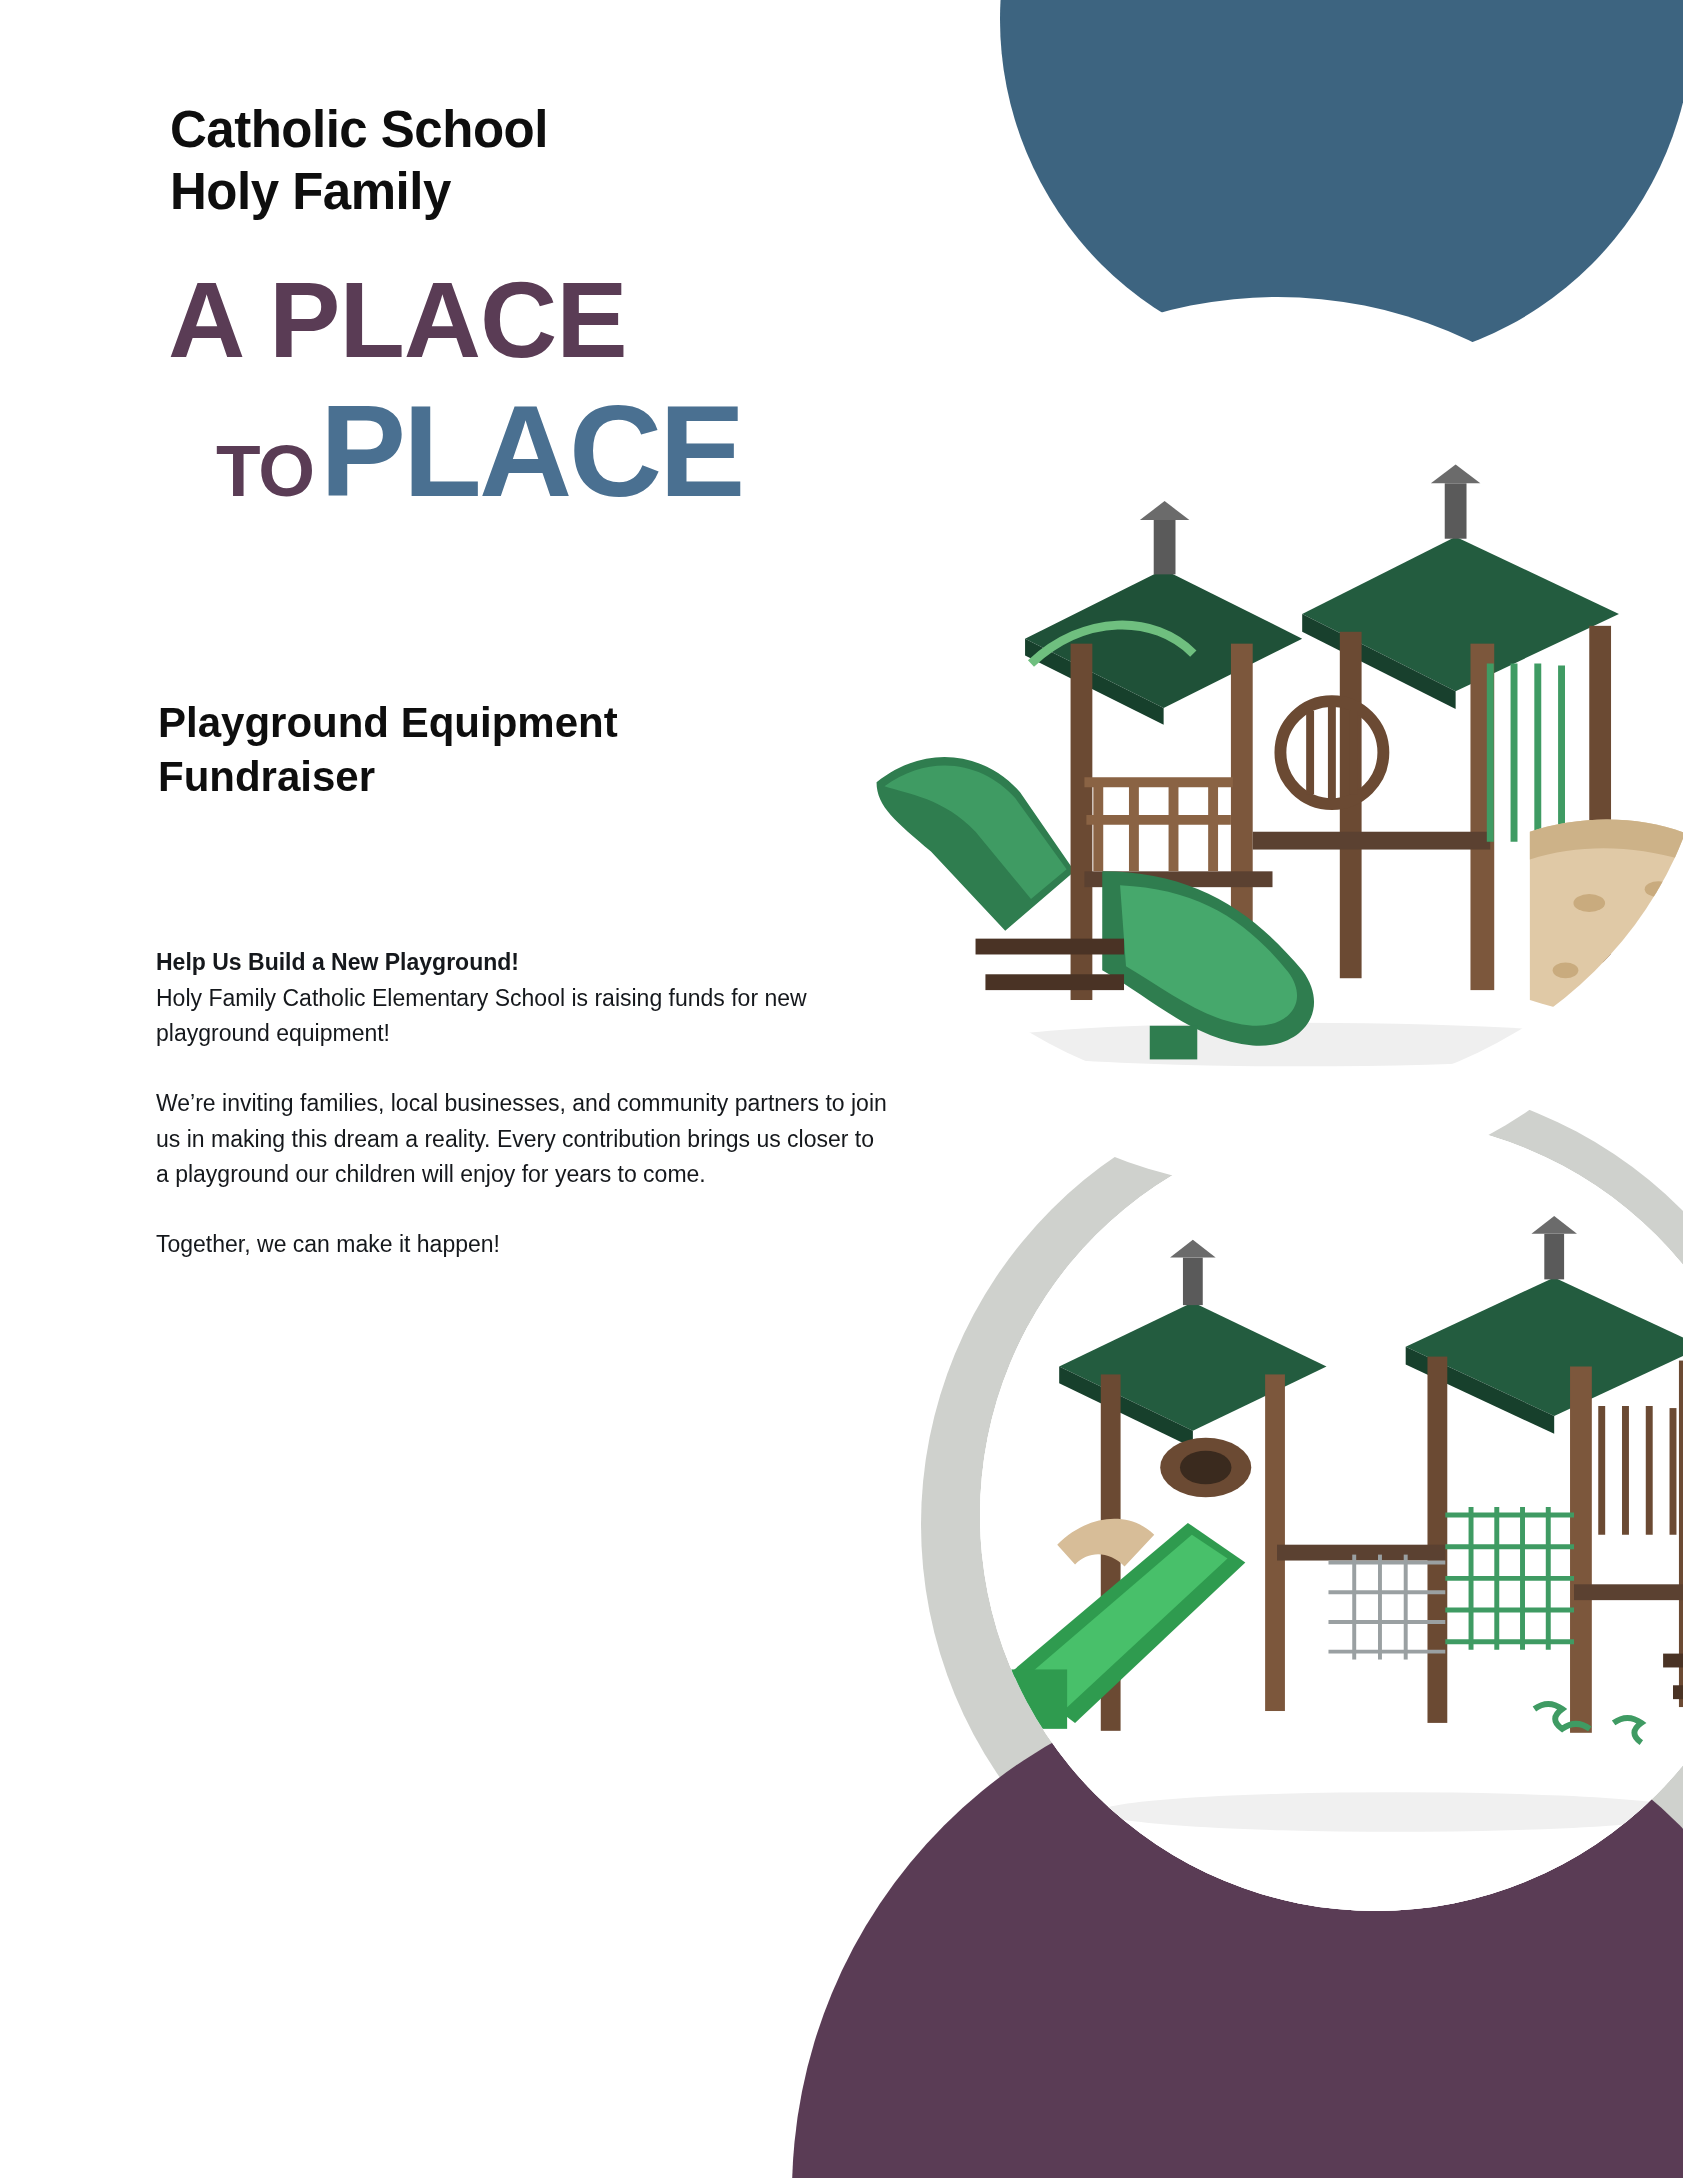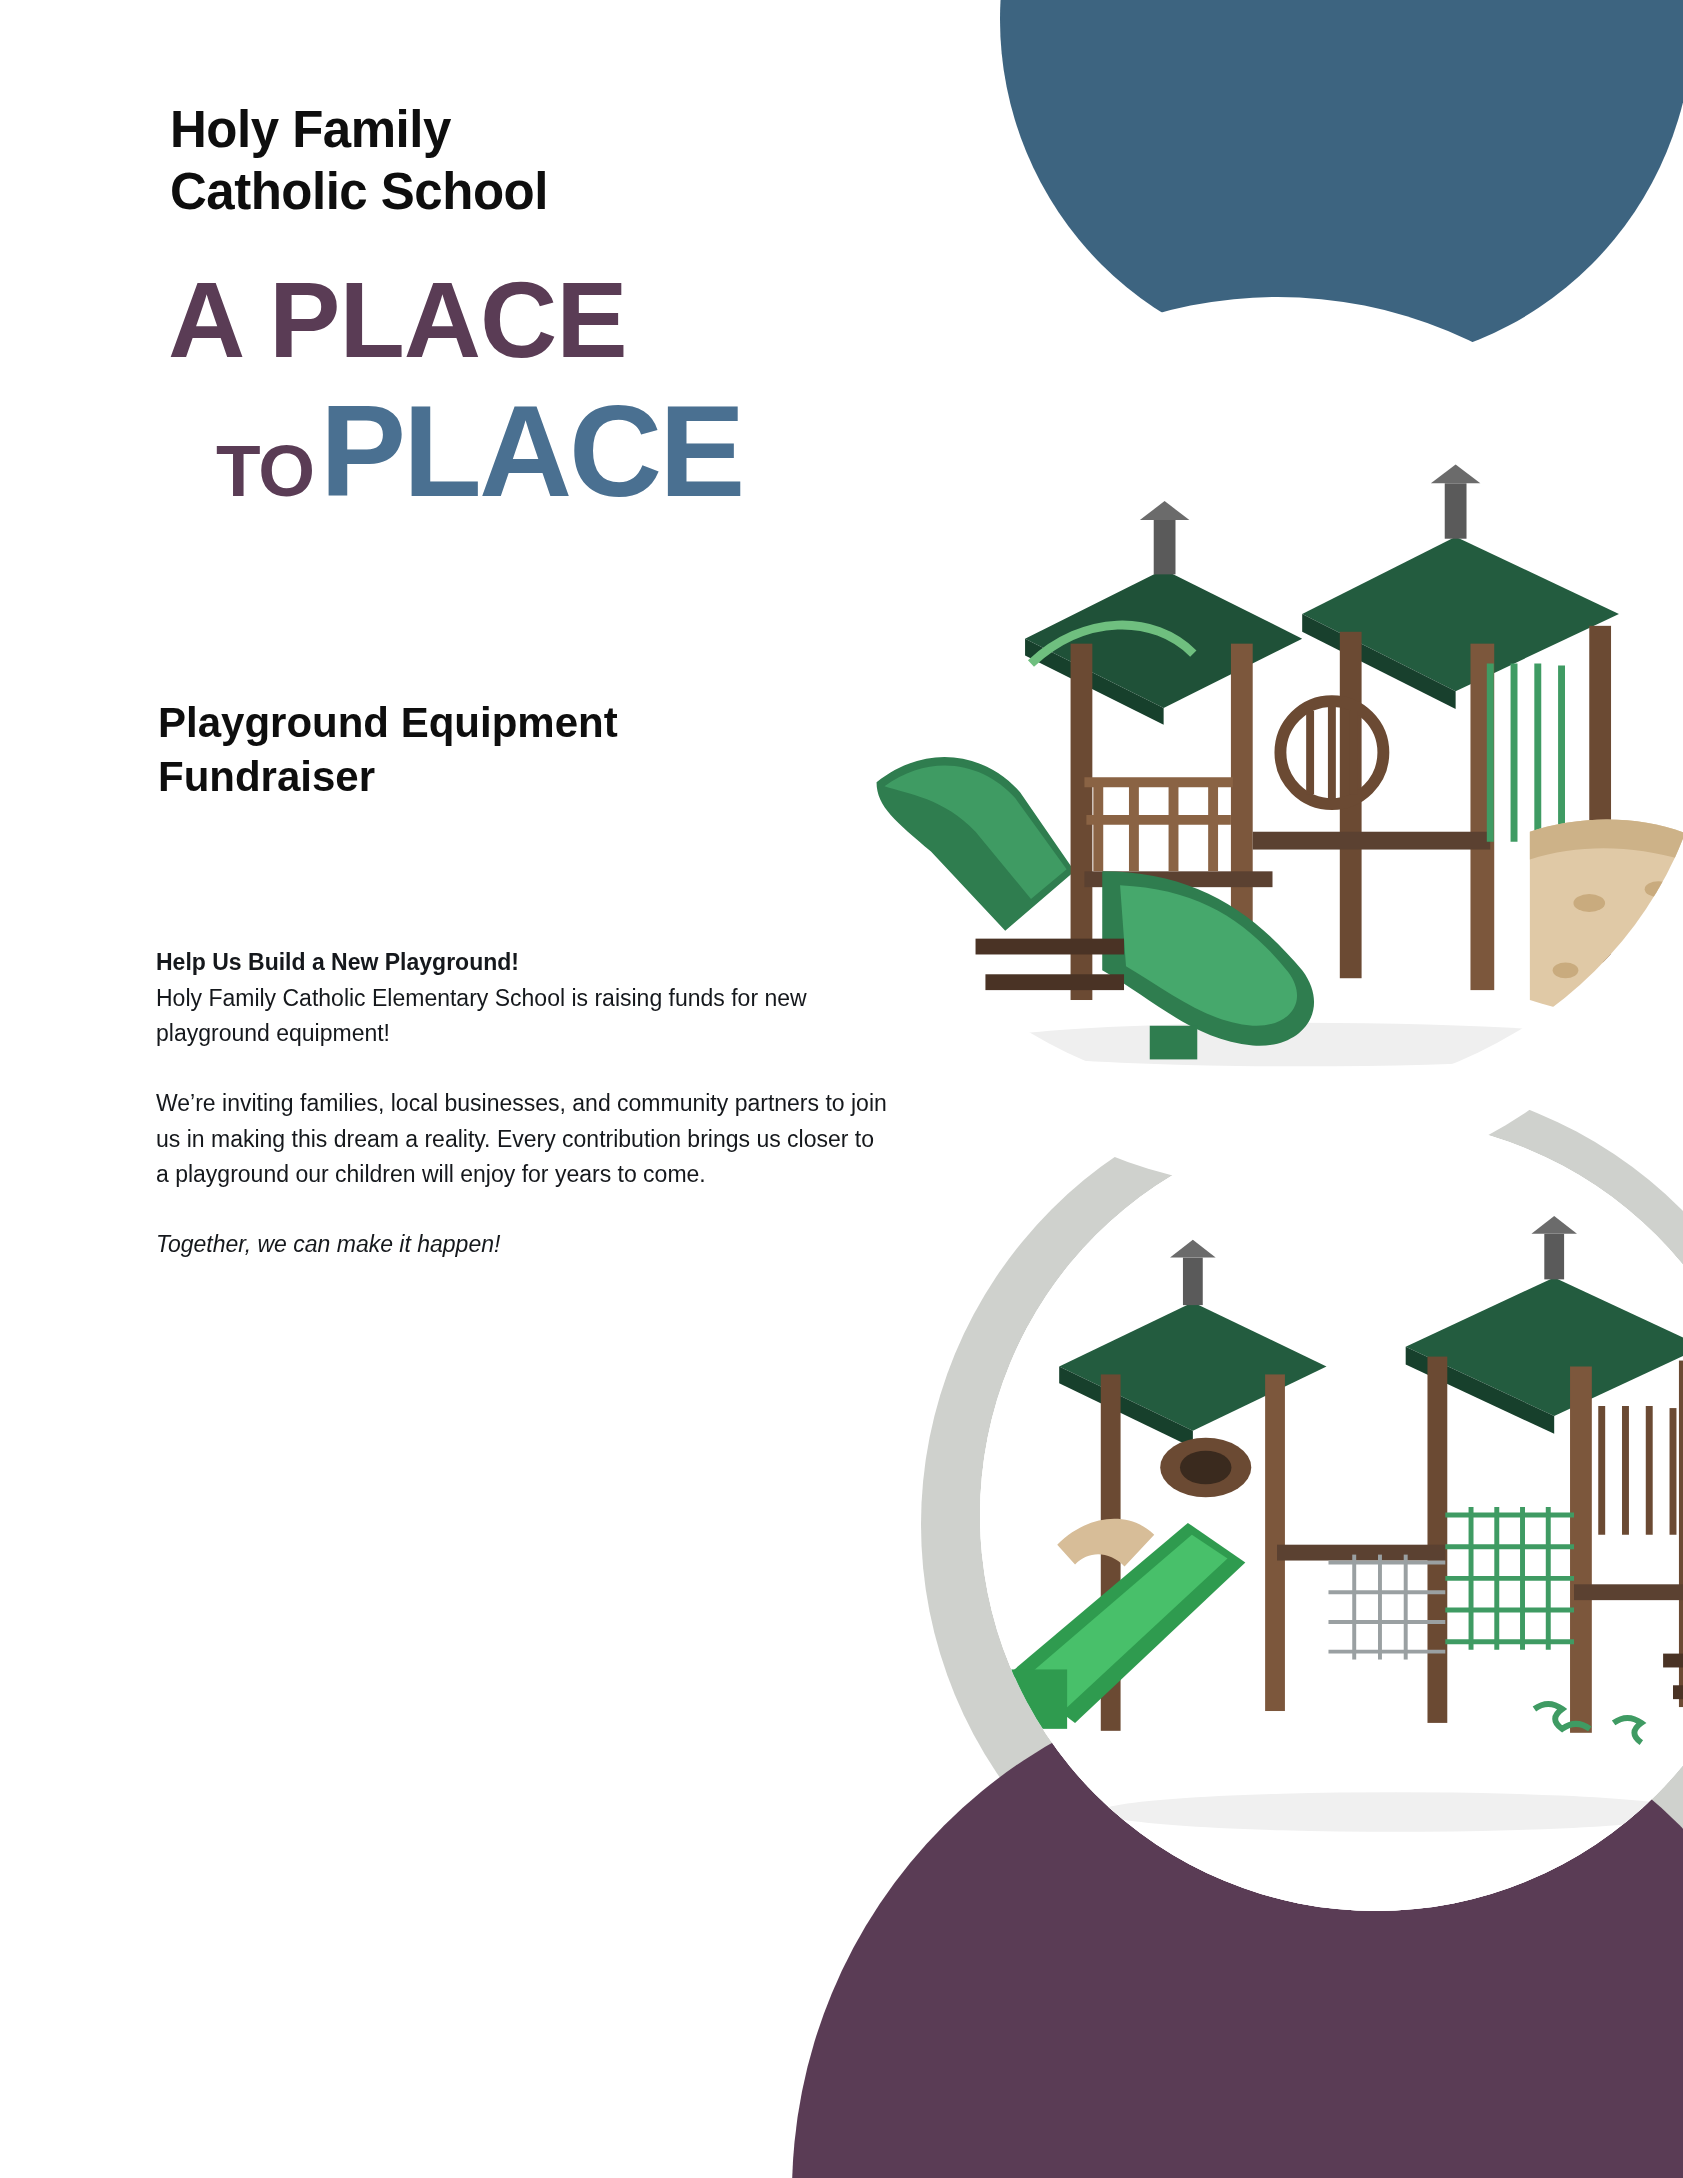--- a/index.html
+++ b/index.html
@@ -160,21 +160,20 @@
   }
   .body-copy p.lead-head {
     font-weight: bold;
     margin-bottom: 0;
   }
   .body-copy p.lead-body {
     margin-top: 0;
   }
   .body-copy p:last-child {
     margin-bottom: 4px;
-    font-style: italic;
   }
 </style>
 </head>
 <body>
 
 <div class="page">
 
   <div class="shape blob-blue"></div>
   <div class="shape blob-grey"></div>
   <div class="shape blob-purple"></div>
@@ -325,22 +324,22 @@
 
         <g fill="#4a3325">
           <rect x="690" y="540" width="96" height="14"></rect>
           <rect x="700" y="572" width="92" height="14"></rect>
         </g>
       </svg>
     </div>
   </div>
 
   <div class="school-name">
+    <div>Catholic School</div>
     <div>Holy Family</div>
-    <div>Catholic School</div>
   </div>
 
   <div class="title-block">
     <div class="title-line1">A PLACE</div>
     <div class="title-line2">
       <span class="title-to">TO</span><span class="title-play">PLACE</span>
     </div>
   </div>
 
   <div class="subtitle">Playground Equipment Fundraiser</div>

